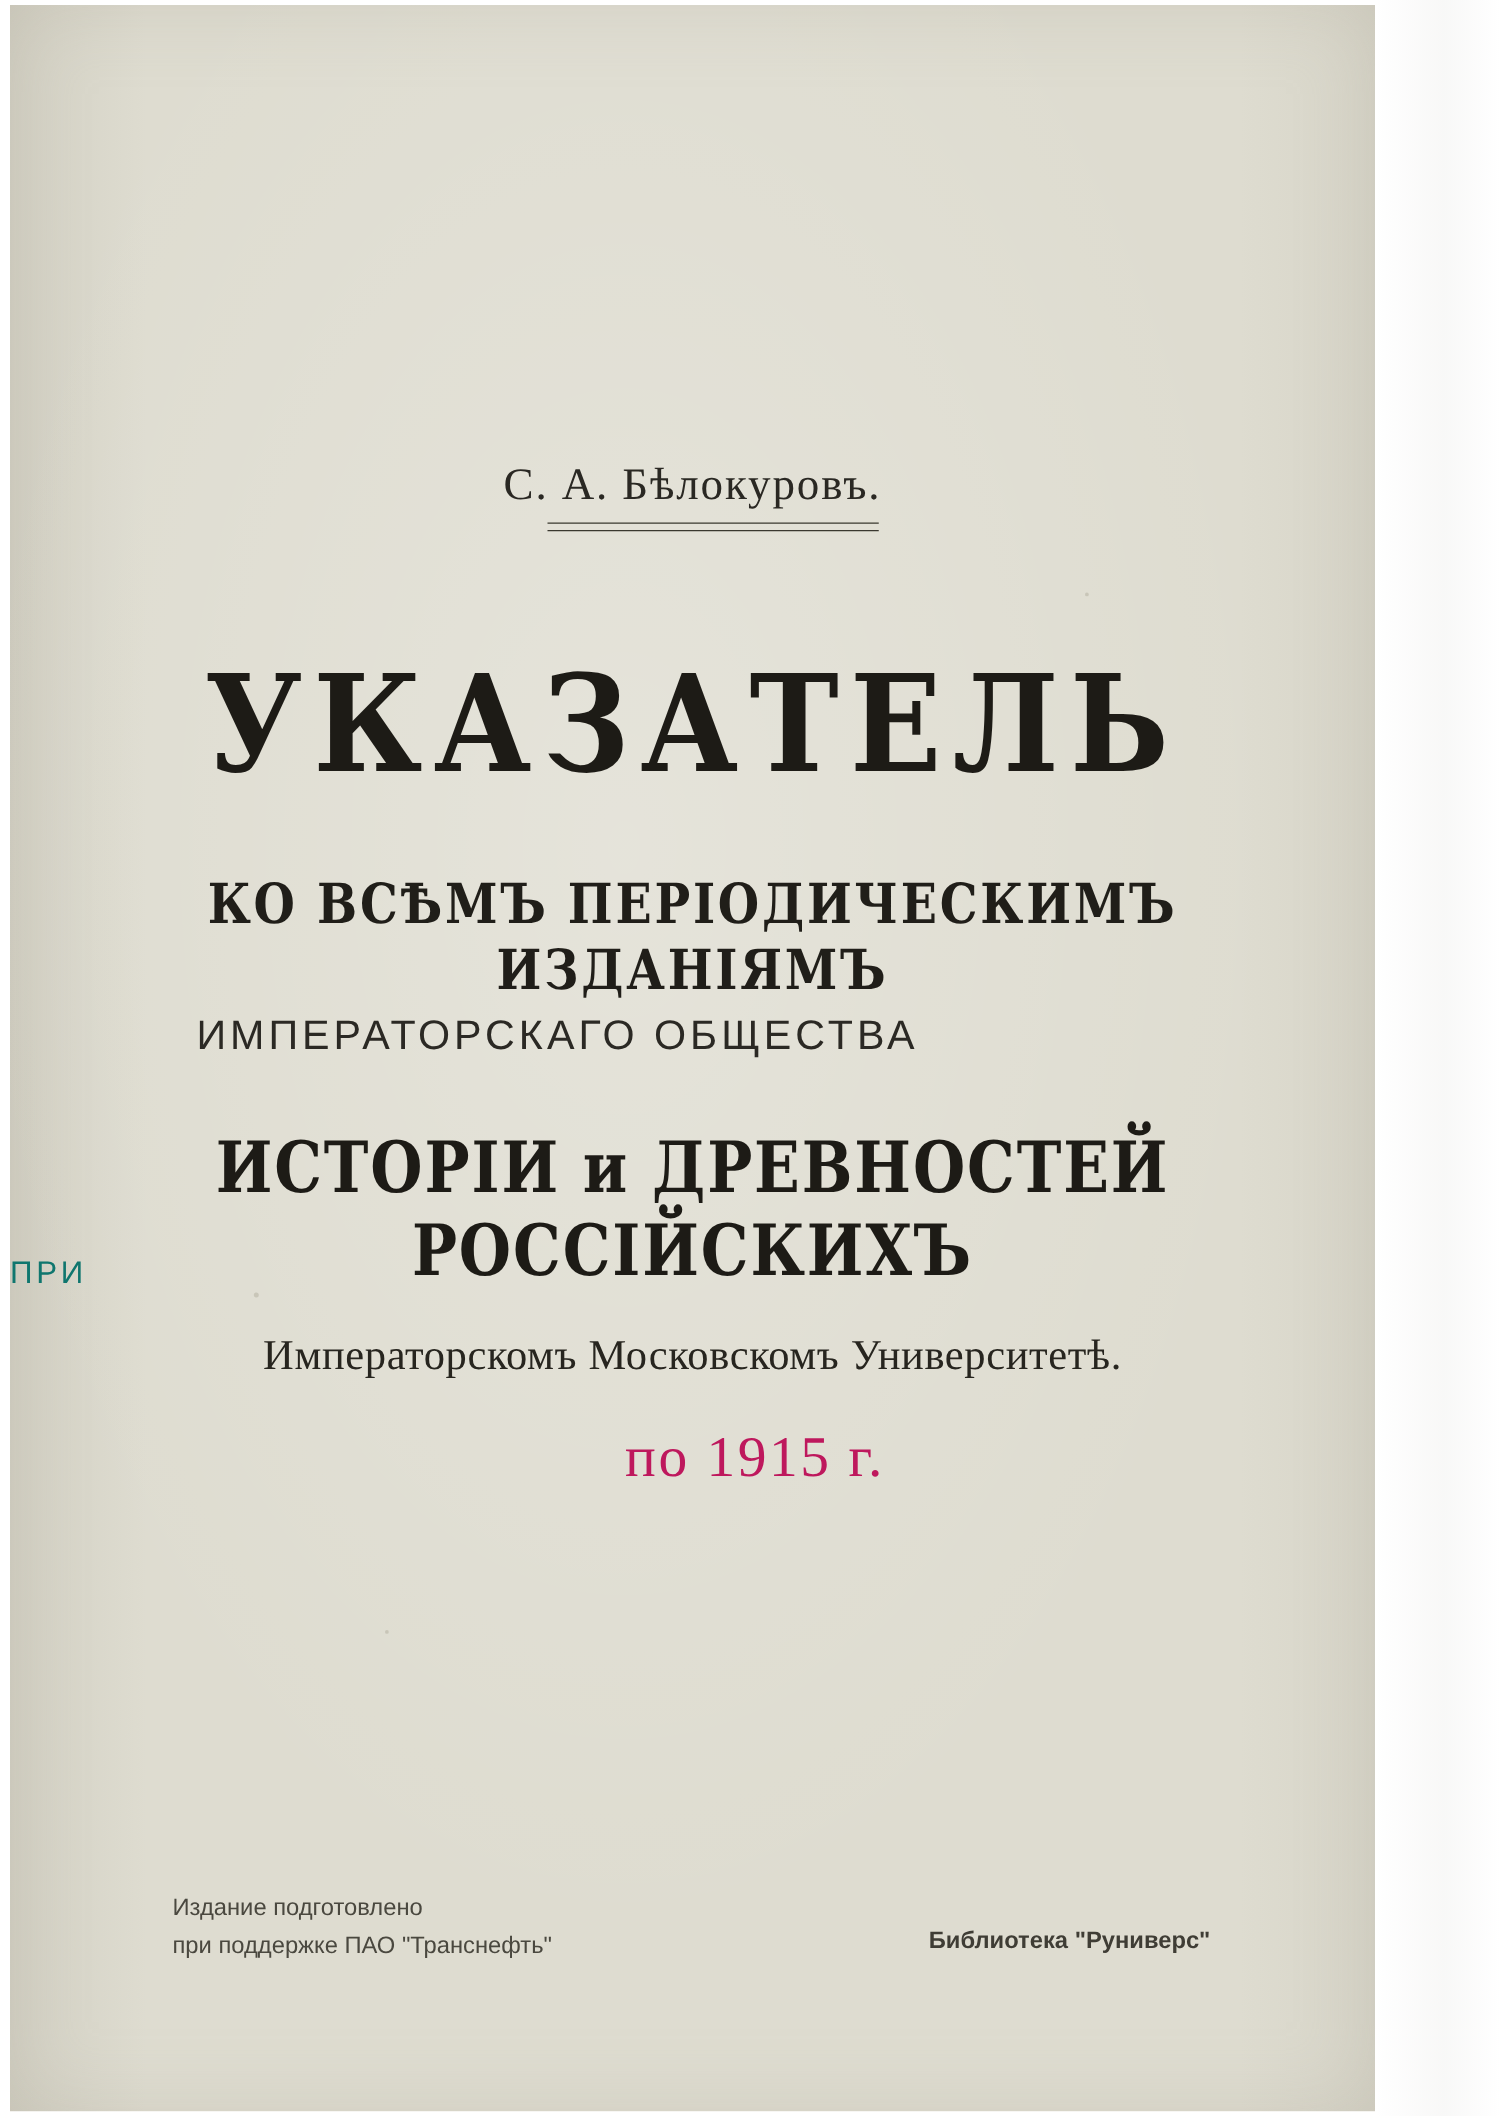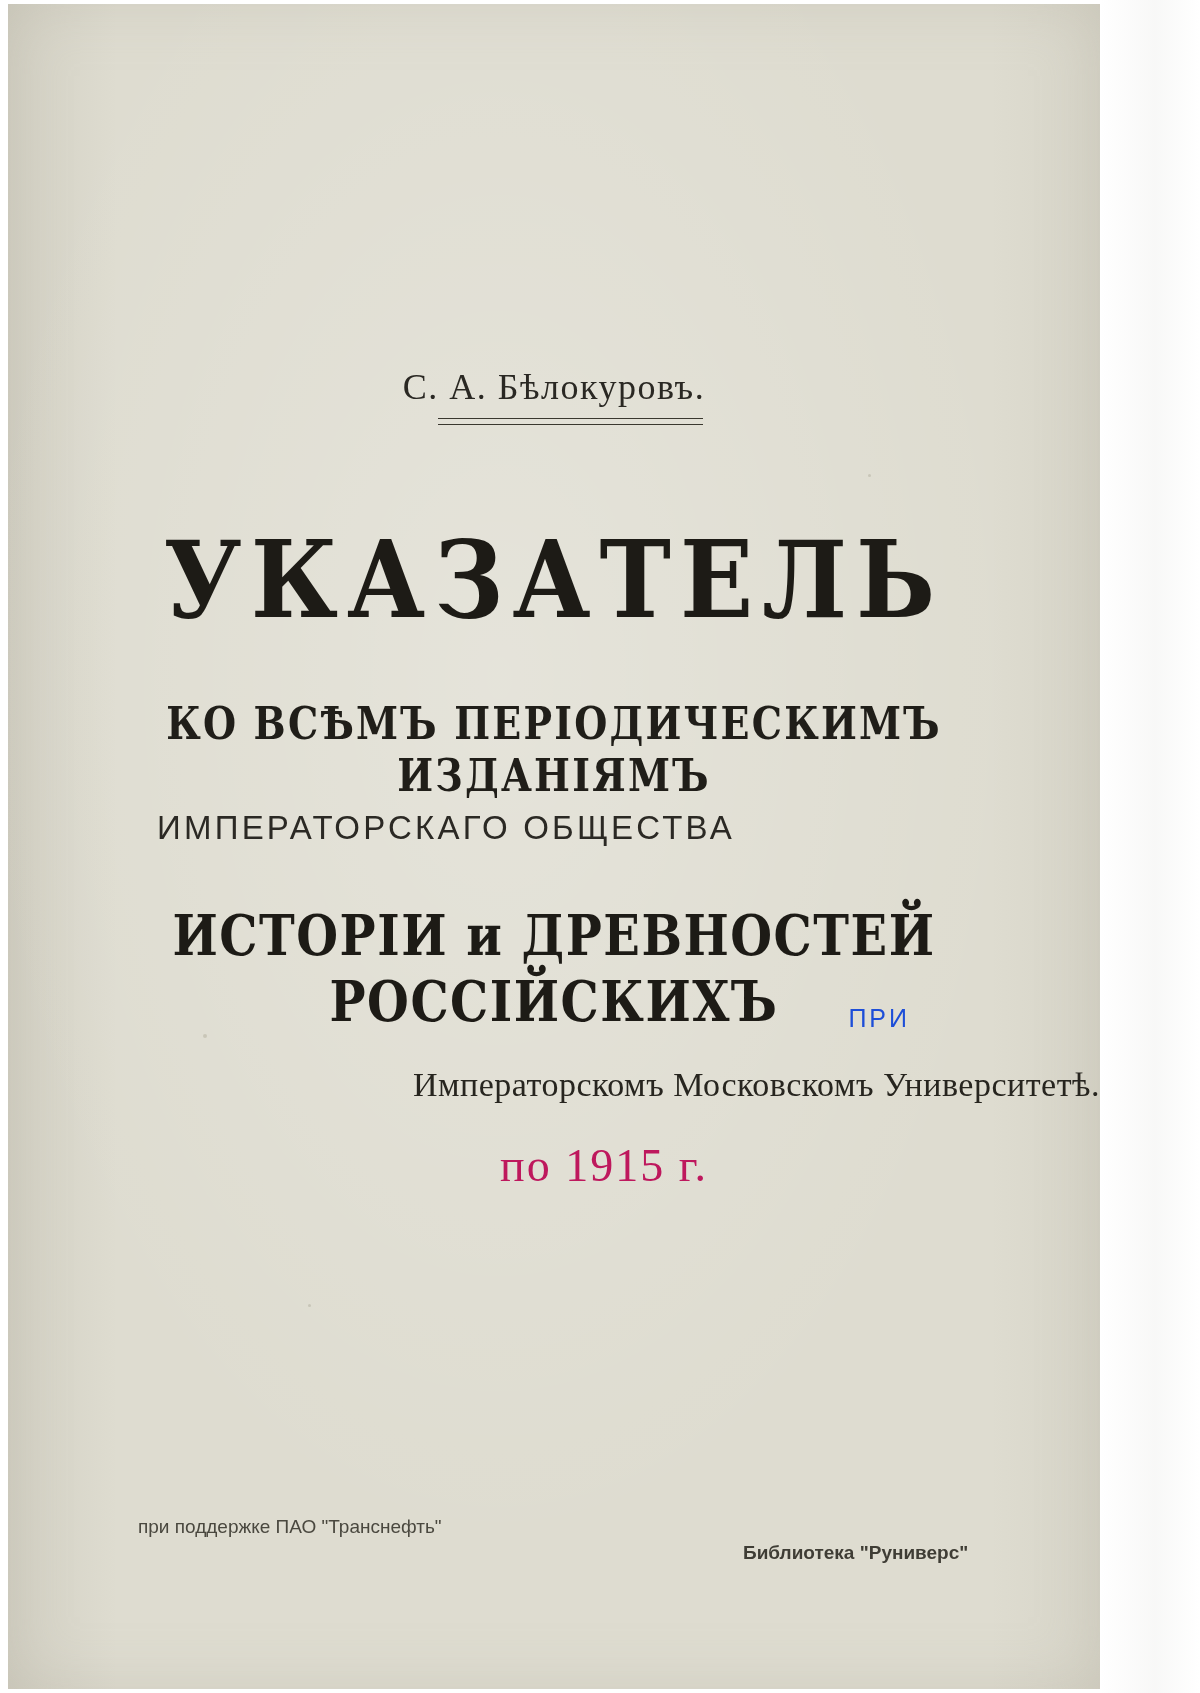--- a/index.html
+++ b/index.html
@@ -143,33 +143,33 @@
     color: #1d1b16;
     transform: scaleY(1.18);
     transform-origin: 50% 0;
   }
 
   .line5 {
     position: absolute;
     top: 1000px;
     left: 0;
     width: 902px;
-    text-align: right;
+    text-align: left;
     font-family: "Liberation Sans", sans-serif;
     font-size: 25px;
     letter-spacing: 3px;
-    color: #1d4ed8;
+    color: #0f766e;
   }
 
   .line6 {
     position: absolute;
     top: 1062px;
     left: 0;
     width: 1092px;
-    text-align: right;
+    text-align: center;
     font-family: "Liberation Serif", serif;
     font-size: 34px;
     letter-spacing: 0.5px;
     color: #27251f;
   }
 
   .line7 {
     position: absolute;
     top: 1135px;
     left: 0;
@@ -236,20 +236,21 @@
 
       <div class="line5">ПРИ</div>
 
       <div class="line6">Императорскомъ Московскомъ Университетѣ.</div>
 
       <div class="line7">по 1915 г.</div>
 
     </div>
 
     <div class="footer-left">
+      <div>Издание подготовлено</div>
       <div>при поддержке ПАО "Транснефть"</div>
     </div>
 
     <div class="footer-right">Библиотека "Руниверс"</div>
 
     <div class="speck" style="left:195px; top:1030px; width:4px; height:4px;"></div>
     <div class="speck" style="left:860px; top:470px; width:3px; height:3px;"></div>
     <div class="speck" style="left:300px; top:1300px; width:3px; height:3px;"></div>
 
   </div>

